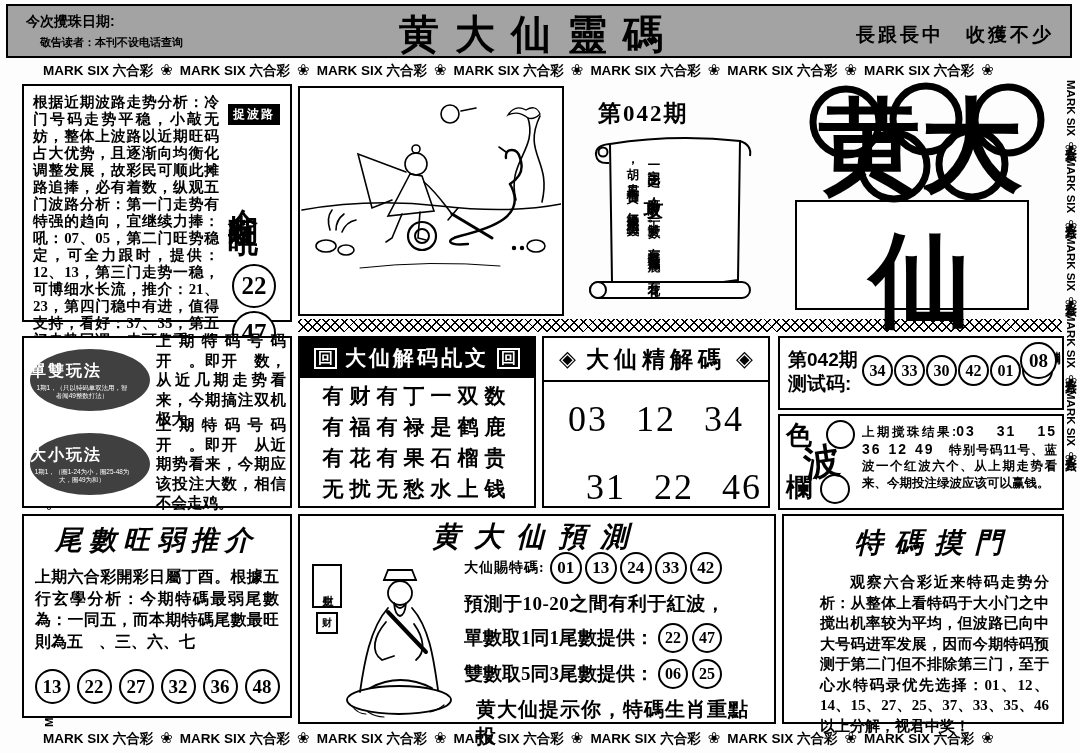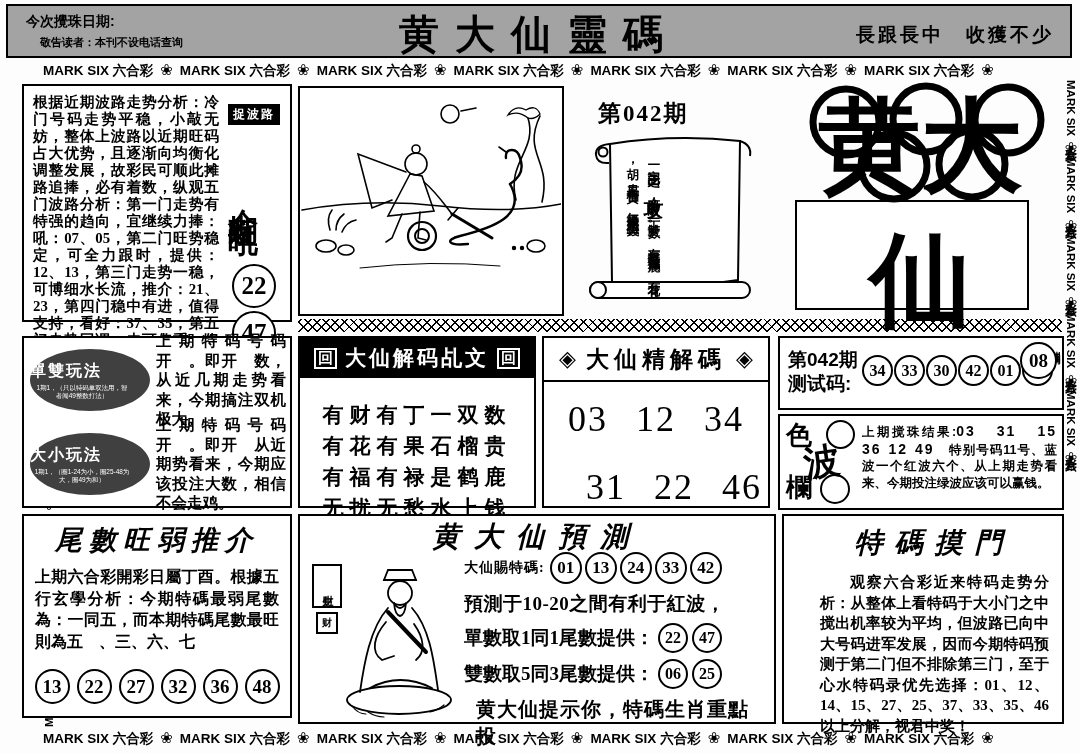--- a/index.html
+++ b/index.html
@@ -67,21 +67,21 @@
   .oval-t{font-size:16px;font-weight:900;letter-spacing:2px;}
   .oval-n{font-size:7px;width:104px;text-align:center;transform:scale(.92);line-height:8px;margin-top:2px;
           font-family:"Liberation Sans",sans-serif;}
   .play-body{font-family:"Liberation Sans","DejaVu Sans",sans-serif;font-size:15.5px;font-weight:700;
              line-height:19.5px;margin-left:6px;text-align:justify;}
   
   .decode-hd{height:40px;background:#000;color:#fff;display:flex;align-items:center;justify-content:center;gap:8px;}
   .decode-title{font-size:21px;font-weight:900;letter-spacing:3px;}
   .orn{border:2px solid #fff;font-size:15px;line-height:17px;padding:0 2px;font-weight:700;}
   .decode-line{text-align:center;font-size:21px;font-weight:700;letter-spacing:6px;line-height:31px;}
-  .decode-bd{padding-top:13px;margin-top:9px;}
+  .decode-bd{padding-top:3px;}
   
   .ref-hd{height:42px;border-bottom:2.5px solid #000;display:flex;align-items:center;justify-content:center;gap:10px;}
   .ref-title{font-size:23px;font-weight:900;letter-spacing:5px;}
   .orn2{font-size:22px;}
   .ref-row{font-size:36px;letter-spacing:2px;}
   .ref-row span{margin-right:28px;}
   .ref-r1{margin:16px 0 0 24px;}
   .ref-r2{margin:26px 0 0 42px;}
   
   .test-label{position:absolute;left:8px;top:10px;font-family:"Liberation Sans",sans-serif;
@@ -236,22 +236,22 @@
   </div>
 
   <div class="panel" style="left:298px;top:336px;width:238px;height:172px;">
     <div class="decode-hd">
       <span class="orn">回</span>
       <span class="decode-title">大仙解码乩文</span>
       <span class="orn">回</span>
     </div>
     <div class="decode-bd">
       <div class="decode-line">有财有丁一双数</div>
+      <div class="decode-line">有福有禄是鹤鹿</div>
       <div class="decode-line">有花有果石榴贵</div>
-      <div class="decode-line">有福有禄是鹤鹿</div>
       <div class="decode-line">无扰无愁水上钱</div>
     </div>
   </div>
 
   <div class="panel" style="left:542px;top:336px;width:228px;height:172px;">
     <div class="ref-hd">
       <span class="orn2">◈</span>
       <span class="ref-title">大仙精解碼</span>
       <span class="orn2">◈</span>
     </div>

